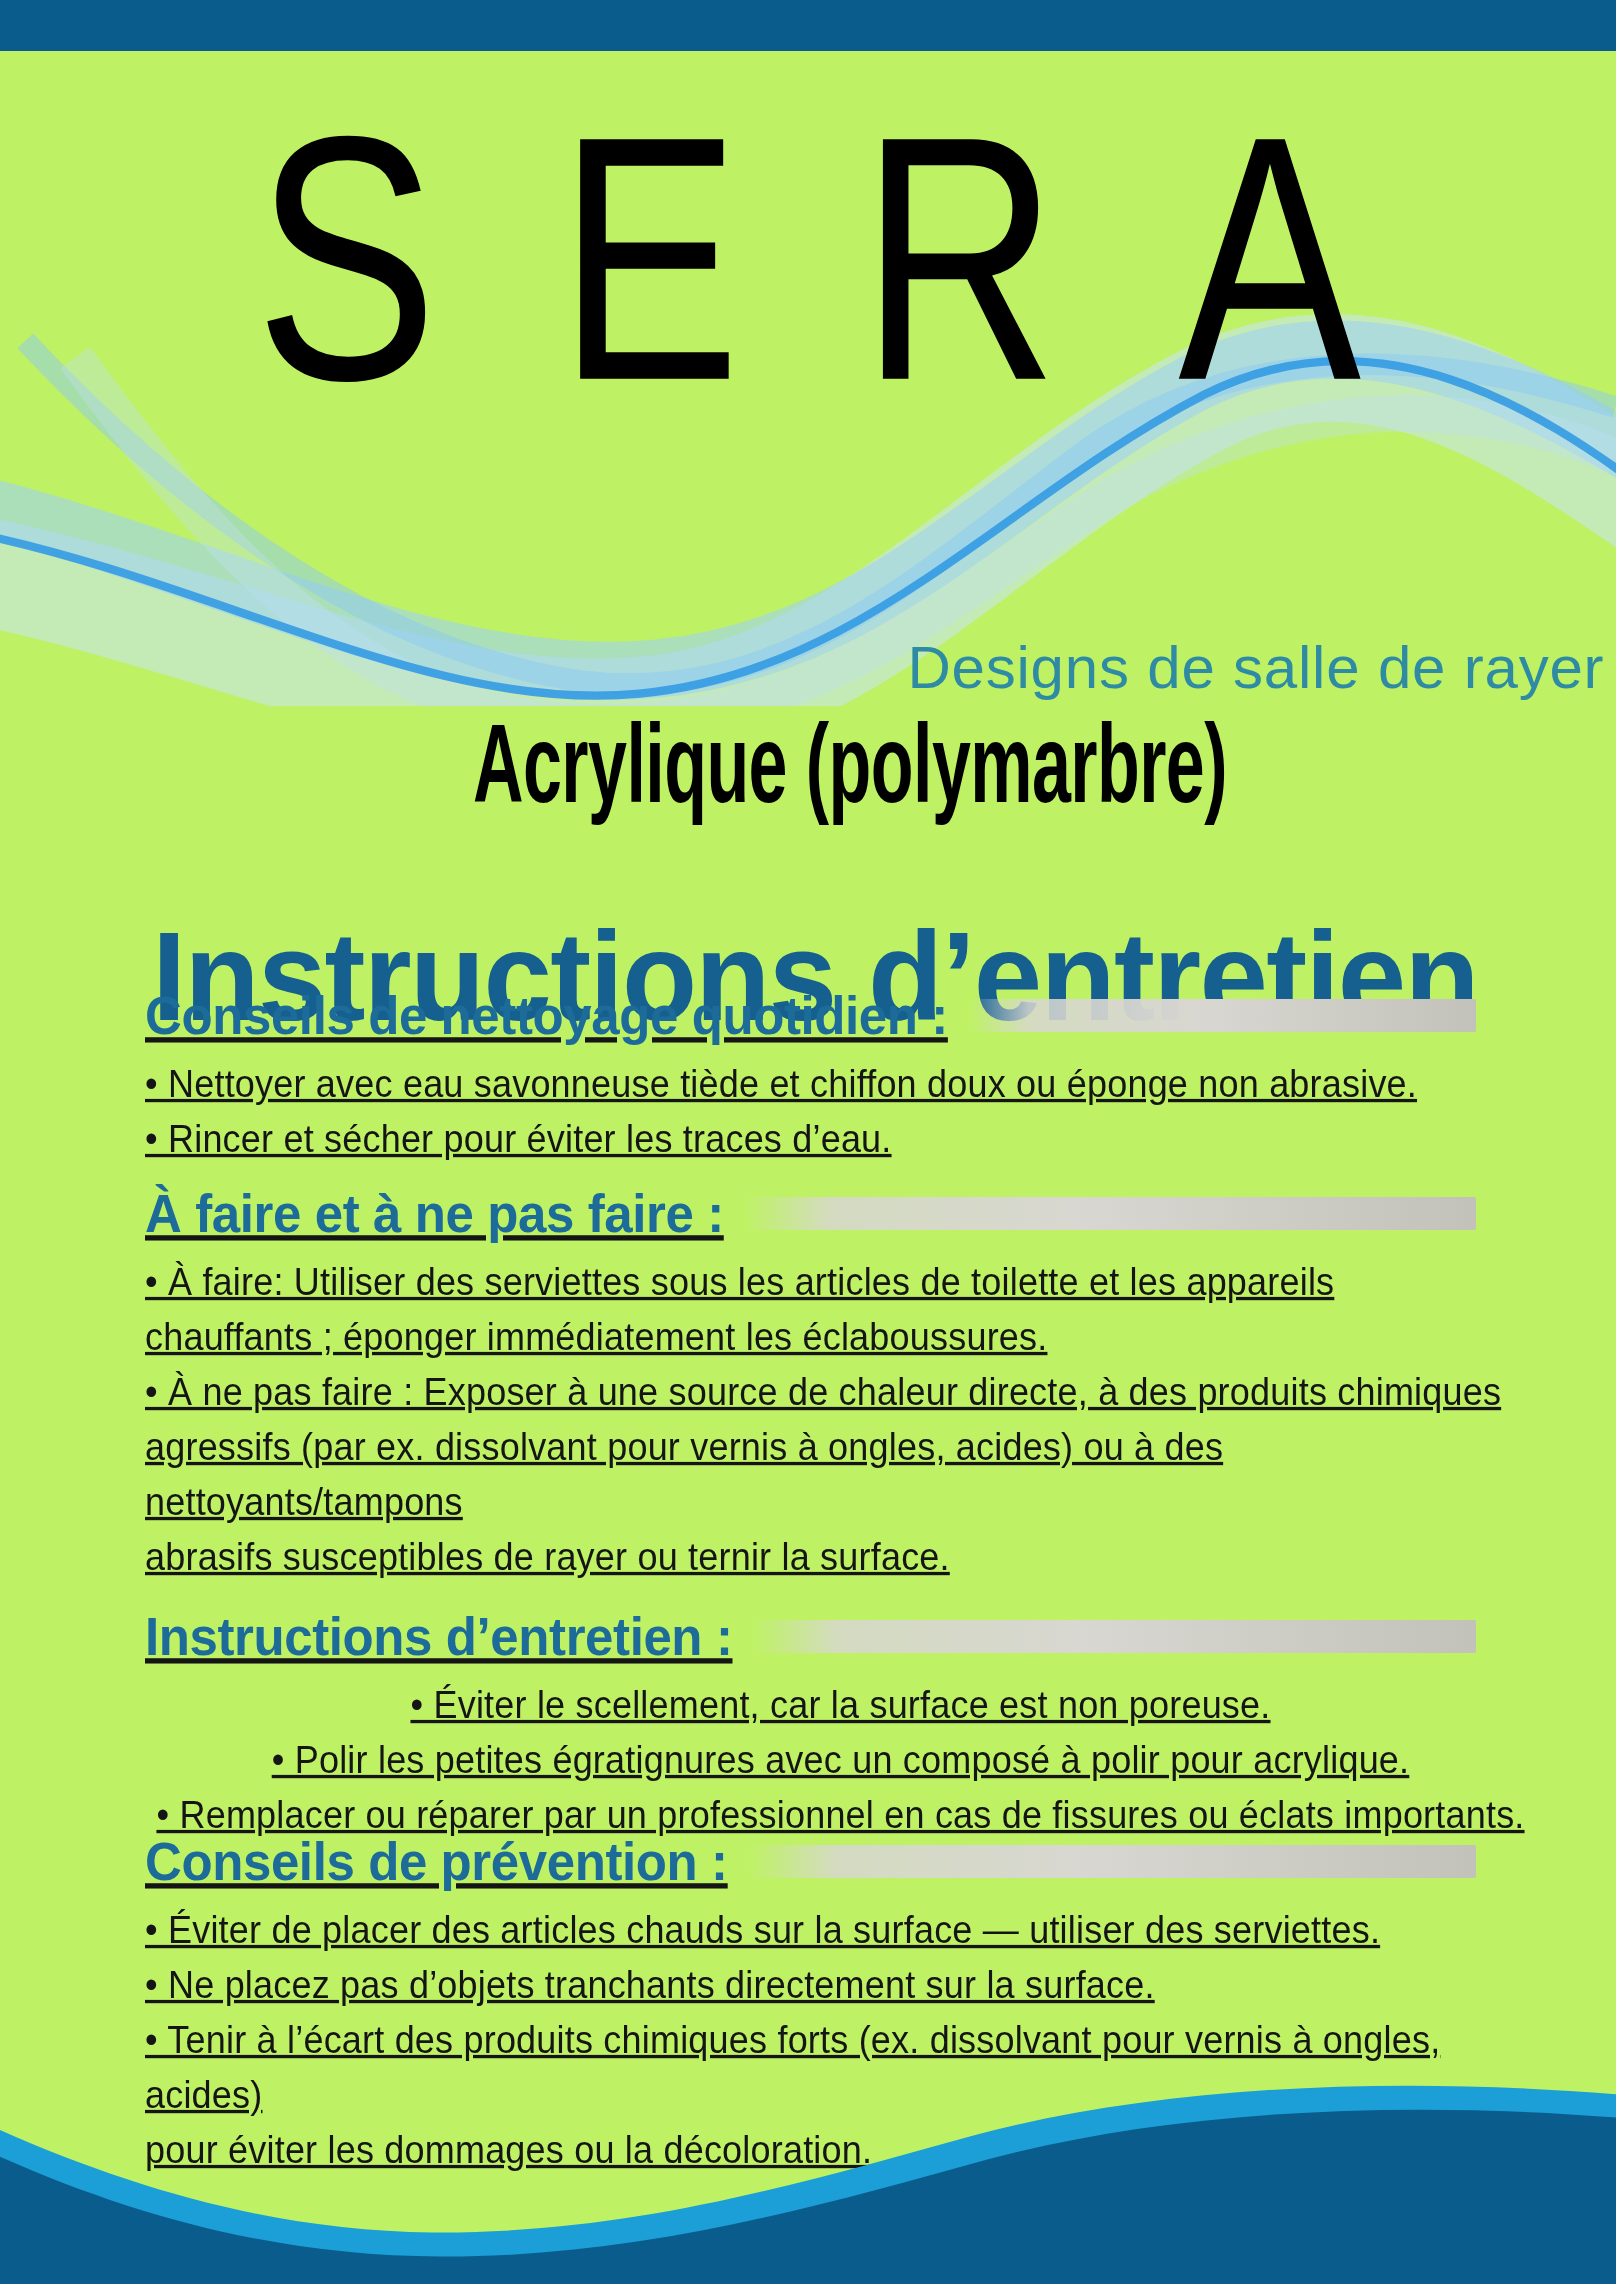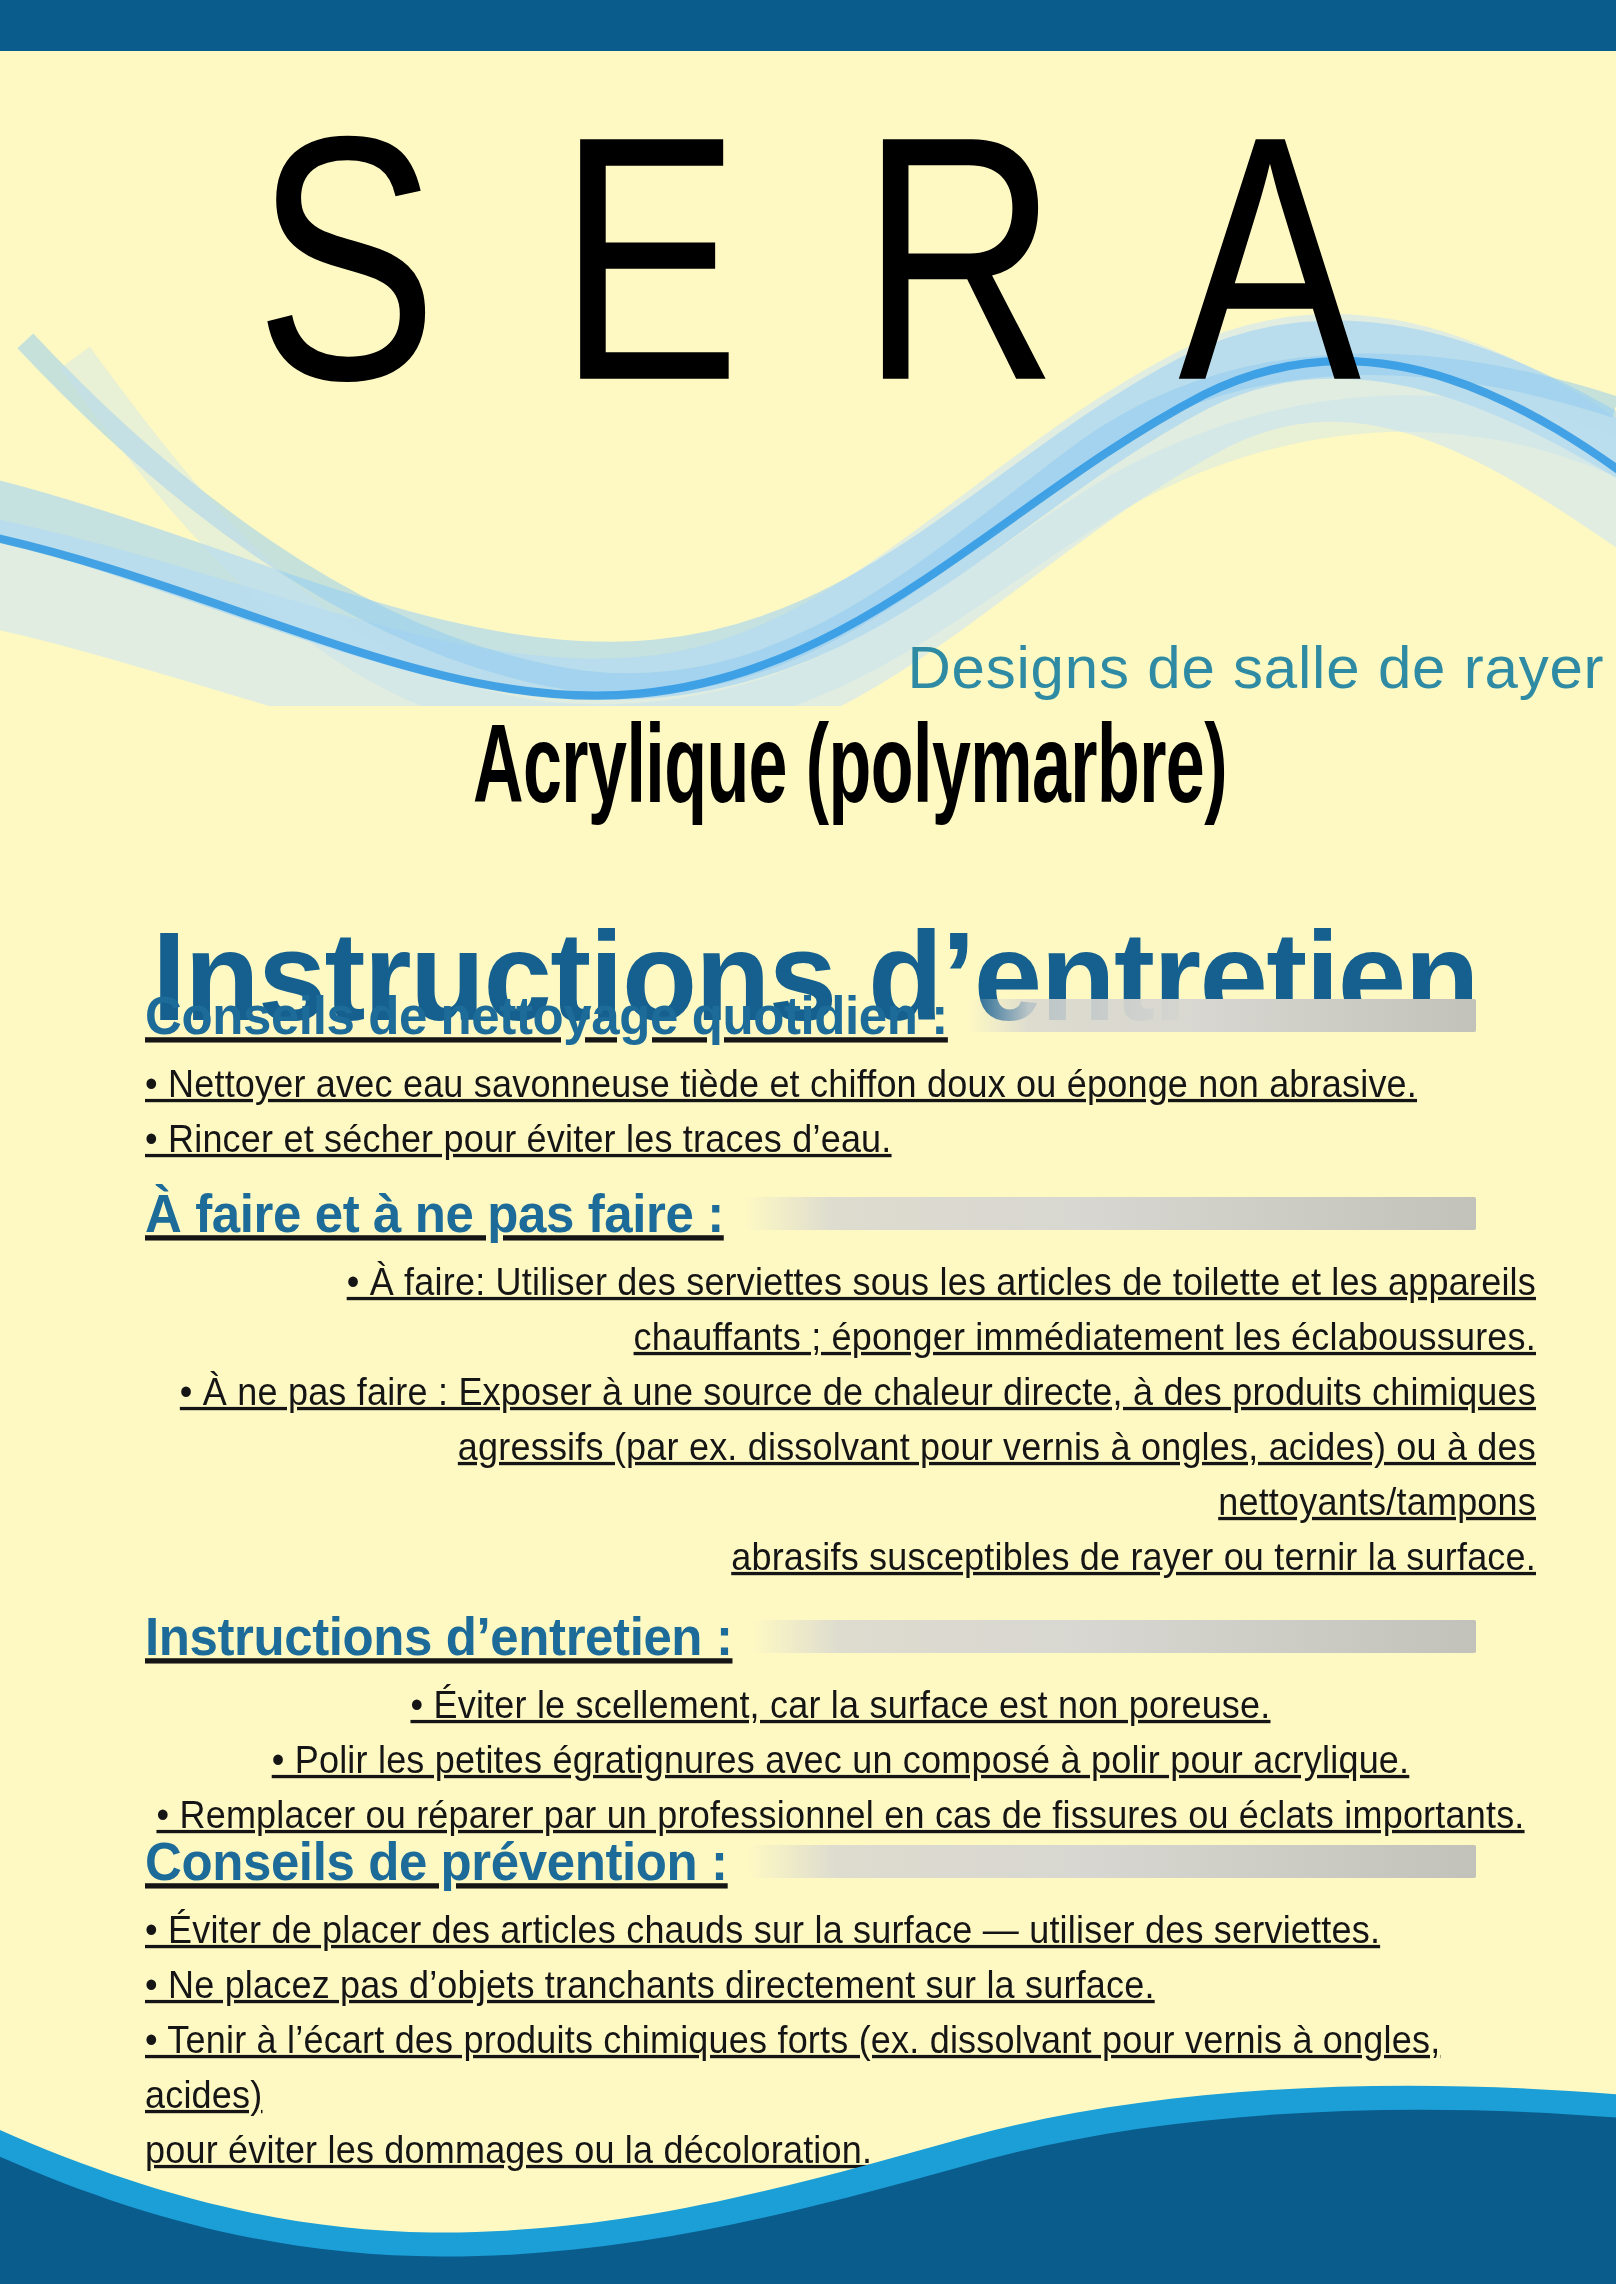--- a/index.html
+++ b/index.html
@@ -1,17 +1,17 @@
 <!DOCTYPE html>
 <html style="--top_bar: #0a5c8d; --tagline: #2e8ba3; --title: #15608f; --heading: #1c6b99; --body: #151515; --bar_grey: #c7c6bf; --footer_light: #1b9fd6; --footer_dark: #0a5c8d; --wave_core: #2d98e3;font-size:13.3px"><head>
 <meta charset="utf-8">
 <style>
   html,body{margin:0;padding:0;background:#ffffff;}
   .page{
-    position:relative;width:1616px;height:2284px;overflow:hidden;background:#fef9c3;
+    position:relative;width:1616px;height:2284px;overflow:hidden;background:#bef264;
     font-family:"Liberation Sans",sans-serif;color:#151515;
   }
   .top-bar{position:absolute;top:0;left:0;width:100%;height:51px;background:var(--top_bar,#0a5c8d);}
   .top-wave{position:absolute;top:291px;left:0;width:1616px;height:415px;}
   .footer-wave{position:absolute;bottom:0;left:0;width:1616px;height:218px;}
   .sera-wrap{position:absolute;top:58px;left:0;width:100%;height:399px;
     display:flex;align-items:center;justify-content:center;}
   .sera{
     font-size:274px;font-weight:400;color:#000;line-height:1;
     letter-spacing:120px;margin-right:-120px;white-space:nowrap;
@@ -26,21 +26,21 @@
     font-size:100px;line-height:110px;font-weight:700;color:#000;
     letter-spacing:-0.8px;transform:translateX(42px) scale(0.70,1.12);white-space:nowrap;
   }
   .main-title{
     position:absolute;top:826px;left:152px;
     font-size:123px;line-height:133px;font-weight:700;
     color:var(--title,#15608f);letter-spacing:-1.7px;white-space:nowrap;
     transform:scaleY(1.03);transform-origin:left top;
   }
   .sec{position:absolute;left:145px;width:1391px;text-decoration:underline;}
-  .sec.s1{top:985px;} .sec.s2{top:1183px;text-align:right;} .sec.s3{top:1606px;text-align:center;} .sec.s4{top:1802px;margin-top:29px;}
+  .sec.s1{top:985px;} .sec.s2{top:1183px;} .sec.s3{top:1606px;text-align:center;} .sec.s4{top:1802px;margin-top:29px;}
   .sec-head{display:flex;align-items:center;height:61px;}
   .sec-head h2{
     margin:0;font-size:51px;line-height:61px;font-weight:700;
     color:var(--heading,#1c6b99);white-space:nowrap;
     transform:scaleY(1.06);transform-origin:left center;letter-spacing:-0.4px;
   }
   .head-bar{
     flex:1;height:33px;margin-left:20px;margin-right:60px;border-radius:1.7px;
     background:linear-gradient(90deg, rgba(216,215,209,0) 0%, rgba(216,215,209,0.85) 12%,
       #d8d7d1 45%, #cbcac3 78%, #c3c2ba 100%);

